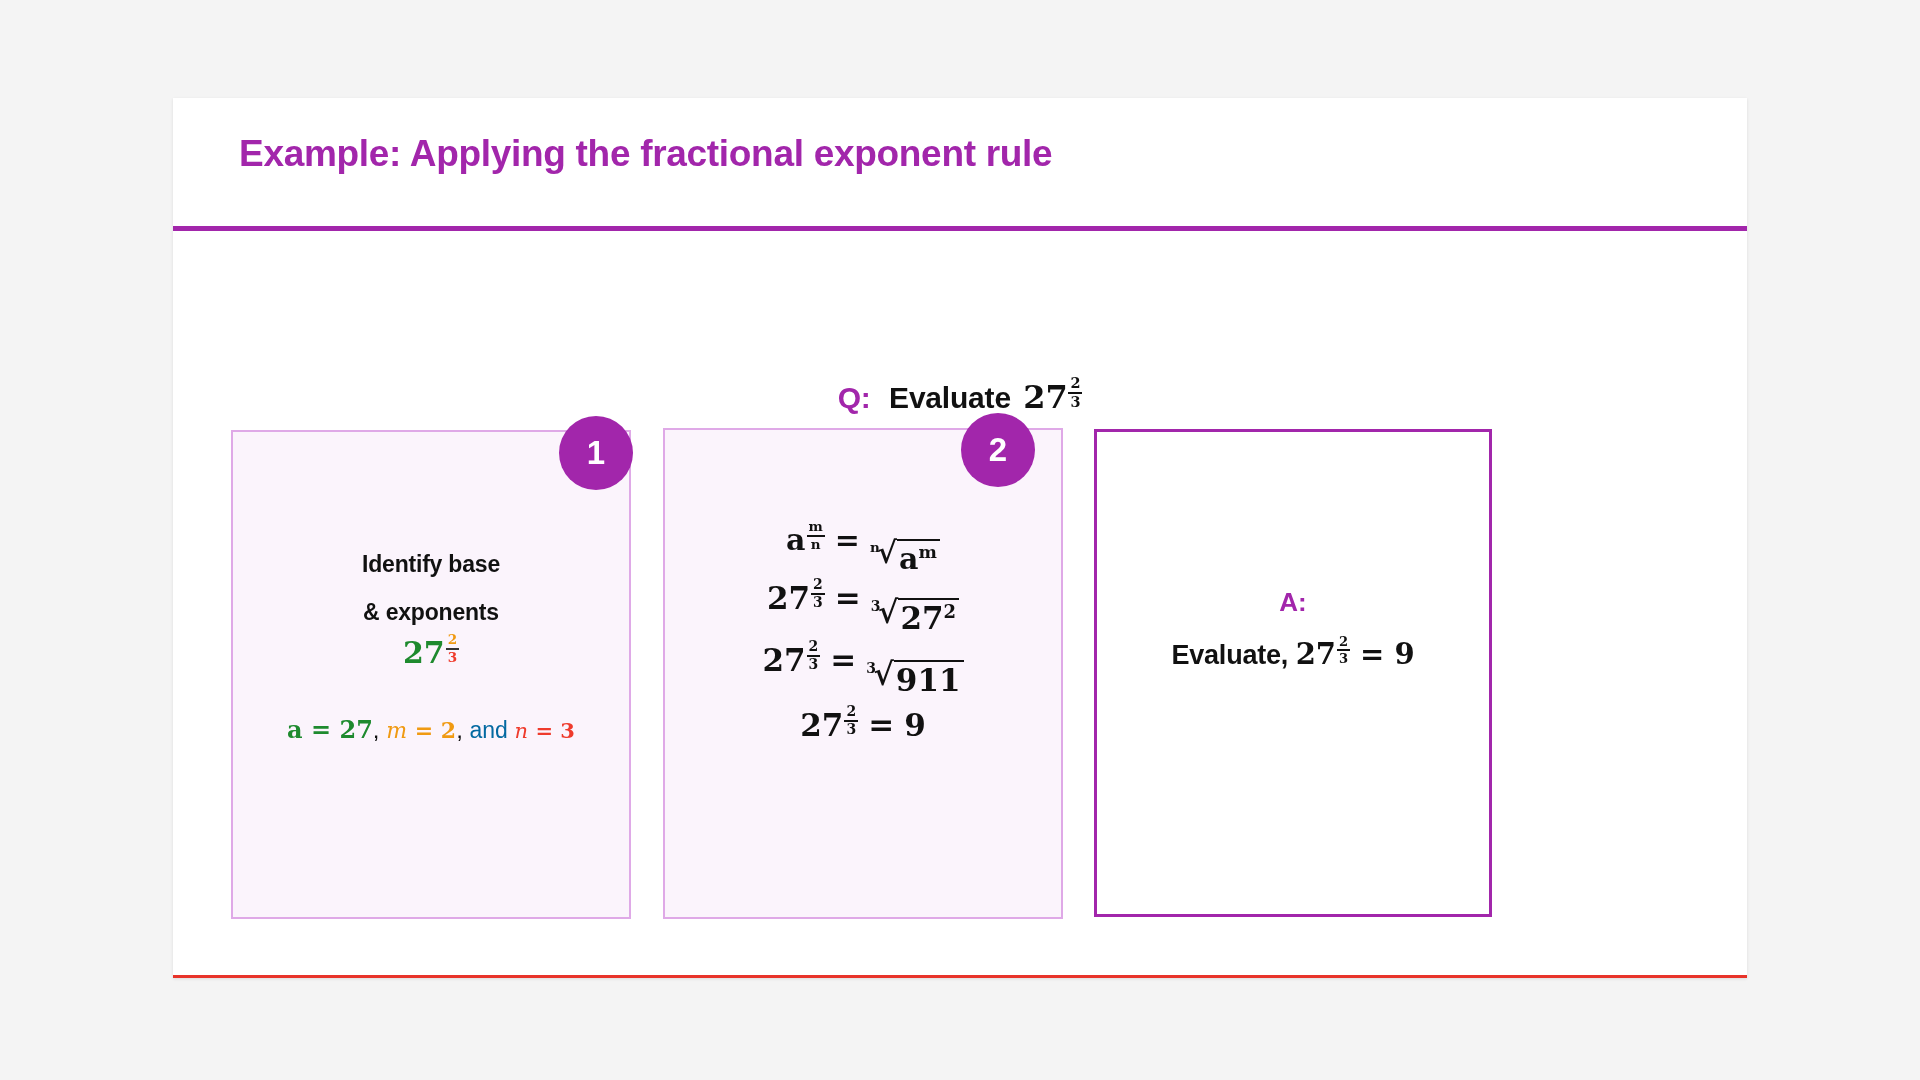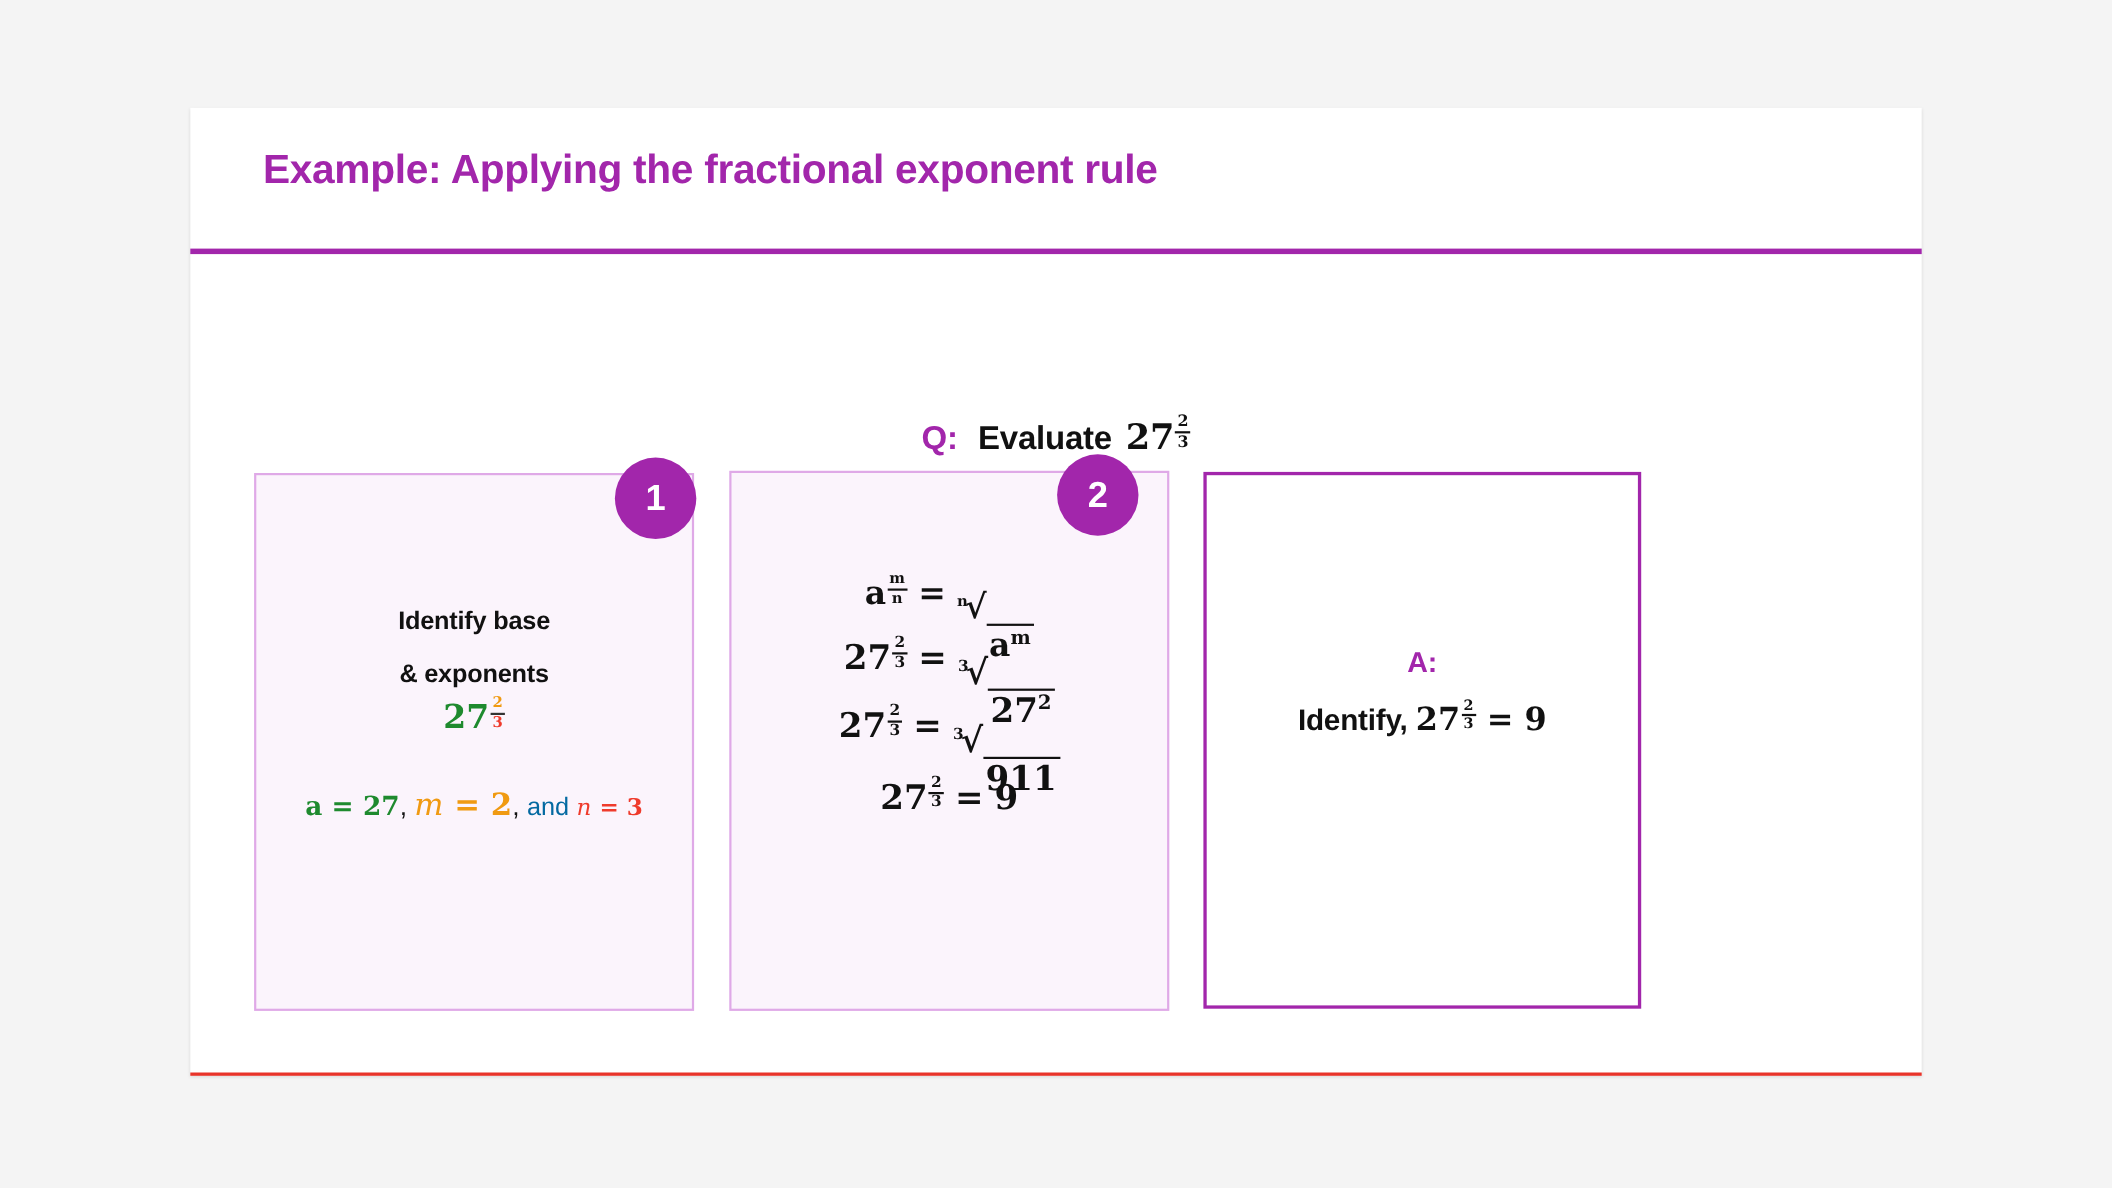--- a/index.html
+++ b/index.html
@@ -134,21 +134,20 @@
     line-height: 1;
     position: relative;
     top: -0.02em;
   }
   .radical .radicand {
     border-top: 2px solid currentColor;
     padding: 2px 3px 0 2px;
     line-height: 1.05;
     position: relative;
     top: 0.01em;
-    margin-top: 28px;
   }
 
   
   .cards {
     position: absolute;
     left: 0;
     top: 0;
     width: 100%;
     height: 100%;
   }
@@ -293,21 +292,21 @@
             <span class="val-green">27</span><span class="frac">
                 <span class="num val-orange">2</span>
                 <span class="bar" style="background:#333;"></span>
                 <span class="den val-red">3</span>
               </span>
           </span>
         </div>
 
         <div class="c1-vals">
           <span class="math val-green"><span>a</span> <span>=</span> <span>27</span></span><span class="comma">,</span>
-          <span class="math val-orange" style="font-size:28px;"><span class="mi">m</span> <span>=</span> <span>2</span></span><span class="comma">,</span>
+          <span class="math val-orange" style="font-size:22px;"><span class="mi">m</span> <span>=</span> <span>2</span></span><span class="comma">,</span>
           <span class="val-and">and</span>
           <span class="math val-red" style="font-size:21px;"><span class="mi">n</span> <span>=</span> <span>3</span></span>
         </div>
       </div>
     </div>
     <div class="badge badge-1">1</div>
 
     <div class="card card-step card-2">
       <div class="card-inner">
 
@@ -363,21 +362,21 @@
           </span>
         </div>
       </div>
     </div>
     <div class="badge badge-2">2</div>
 
     <div class="card card-answer card-3">
       <div class="card-inner">
         <div class="c3-alabel">A:</div>
         <div class="c3-answer">
-          <span class="ans-prefix">Identify,</span>
+          <span class="ans-prefix">Evaluate,</span>
           <span class="math" style="font-size:29px;">
             <span>27</span><span class="frac">
                 <span class="num">2</span>
                 <span class="bar"></span>
                 <span class="den">3</span>
               </span><span class="eq">=</span><span>9</span>
           </span>
         </div>
       </div>
     </div>

